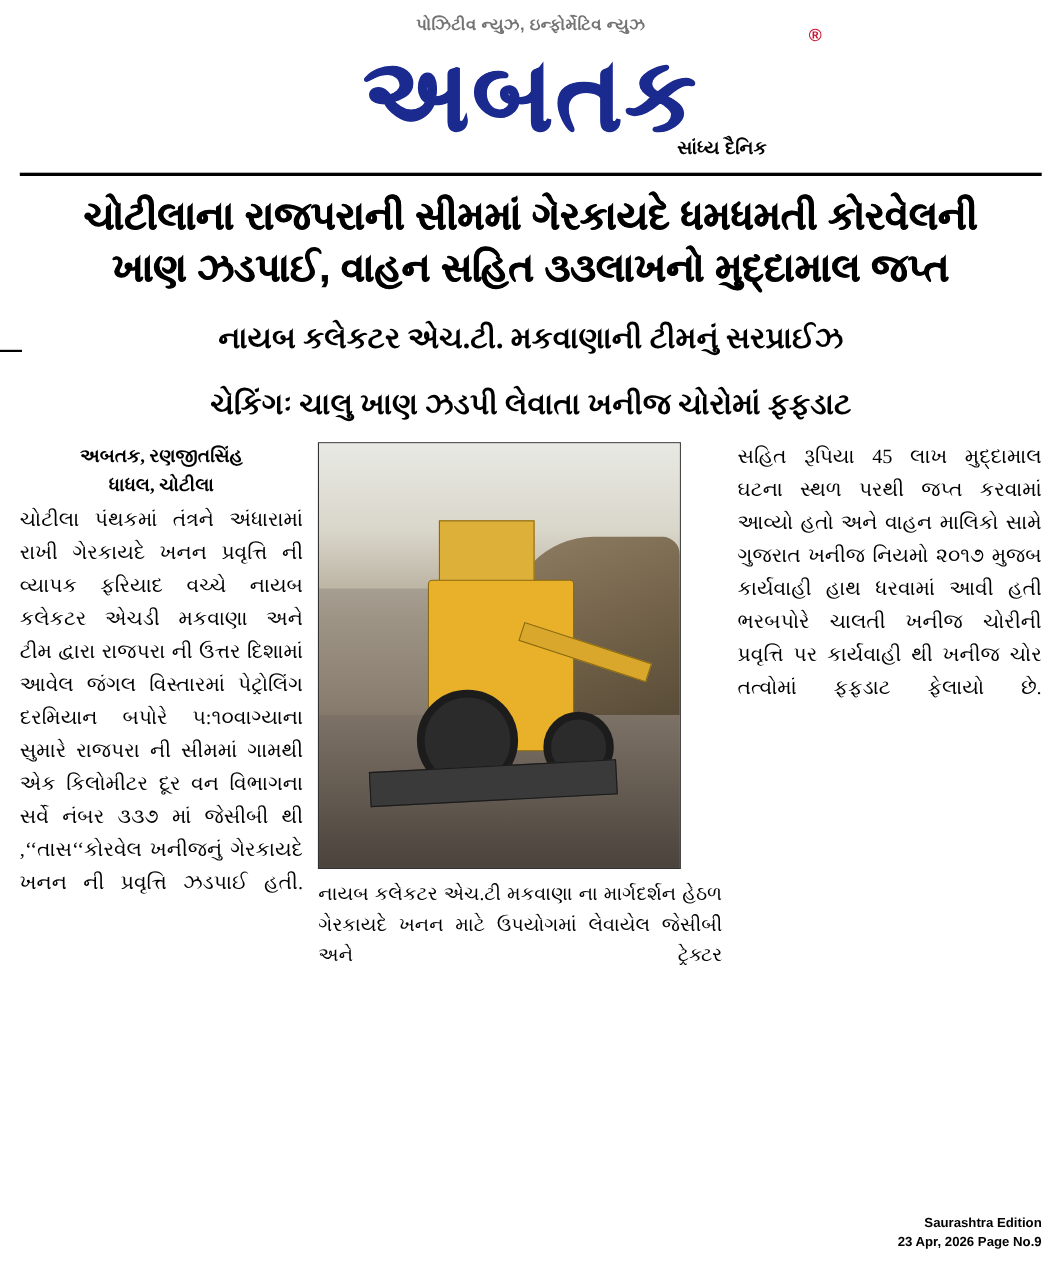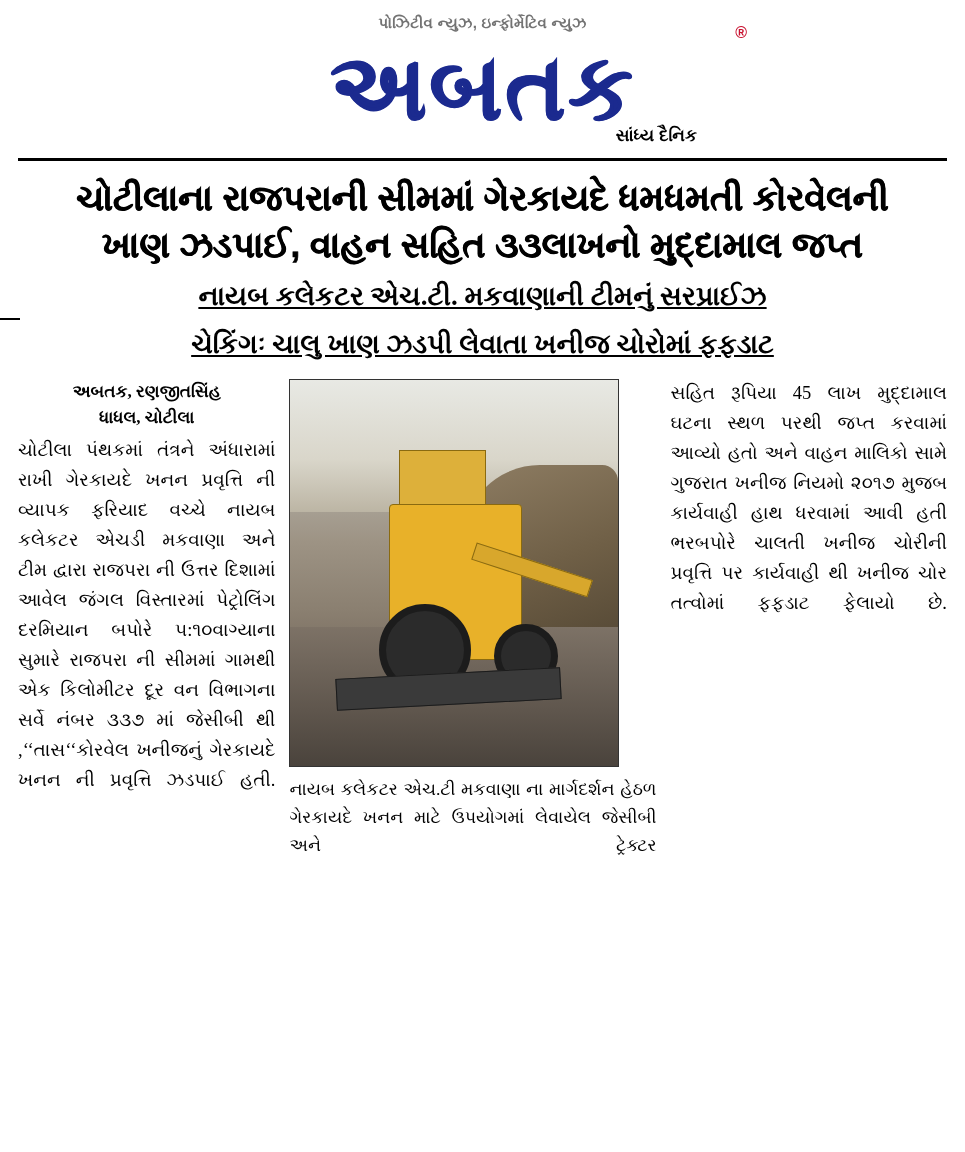--- a/index.html
+++ b/index.html
@@ -85,23 +85,22 @@
     font-weight: bold;
     line-height: 1.32;
     letter-spacing: 0px;
     font-family: Liberation Sans, sans-serif;
     -webkit-text-stroke: 0.7px #000;
   }
   .headline-sub {
     font-size: 27px;
     font-weight: bold;
     line-height: 1.4;
-    margin-top: 10px;
-    font-family: "Liberation Serif", serif;
-    text-decoration: underline;
+    margin-top: 22px;
+    font-family: "Liberation Serif", serif;
   }
 
   
   .article {
     display: flex;
     gap: 14px;
     margin-top: 16px;
   }
   .col {
     font-family: "Liberation Serif", serif;
@@ -267,14 +266,18 @@
       </div>
       <div class="caption">નાયબ કલેકટર એચ.ટી મકવાણા ના માર્ગદર્શન હેઠળ ગેરકાયદે ખનન માટે ઉપયોગમાં લેવાયેલ જેસીબી અને ટ્રેક્ટર</div>
     </div>
 
     <div class="col col-right">
       <div class="body-text">સહિત રૂપિયા 45 લાખ મુદ્દામાલ ઘટના સ્થળ પરથી જપ્ત કરવામાં આવ્યો હતો અને વાહન માલિકો સામે ગુજરાત ખનીજ નિયમો ૨૦૧૭ મુજબ કાર્યવાહી હાથ ધરવામાં આવી હતી ભરબપોરે ચાલતી ખનીજ ચોરીની પ્રવૃત્તિ પર કાર્યવાહી થી ખનીજ ચોર તત્વોમાં ફફડાટ ફેલાયો છે.</div>
     </div>
 
   </div>
 
+  <div class="footer">
+    <div>Saurashtra Edition</div>
+    <div>23 Apr, 2026 Page No.9</div>
+  </div>
 
 </div>
 
 </body></html>

